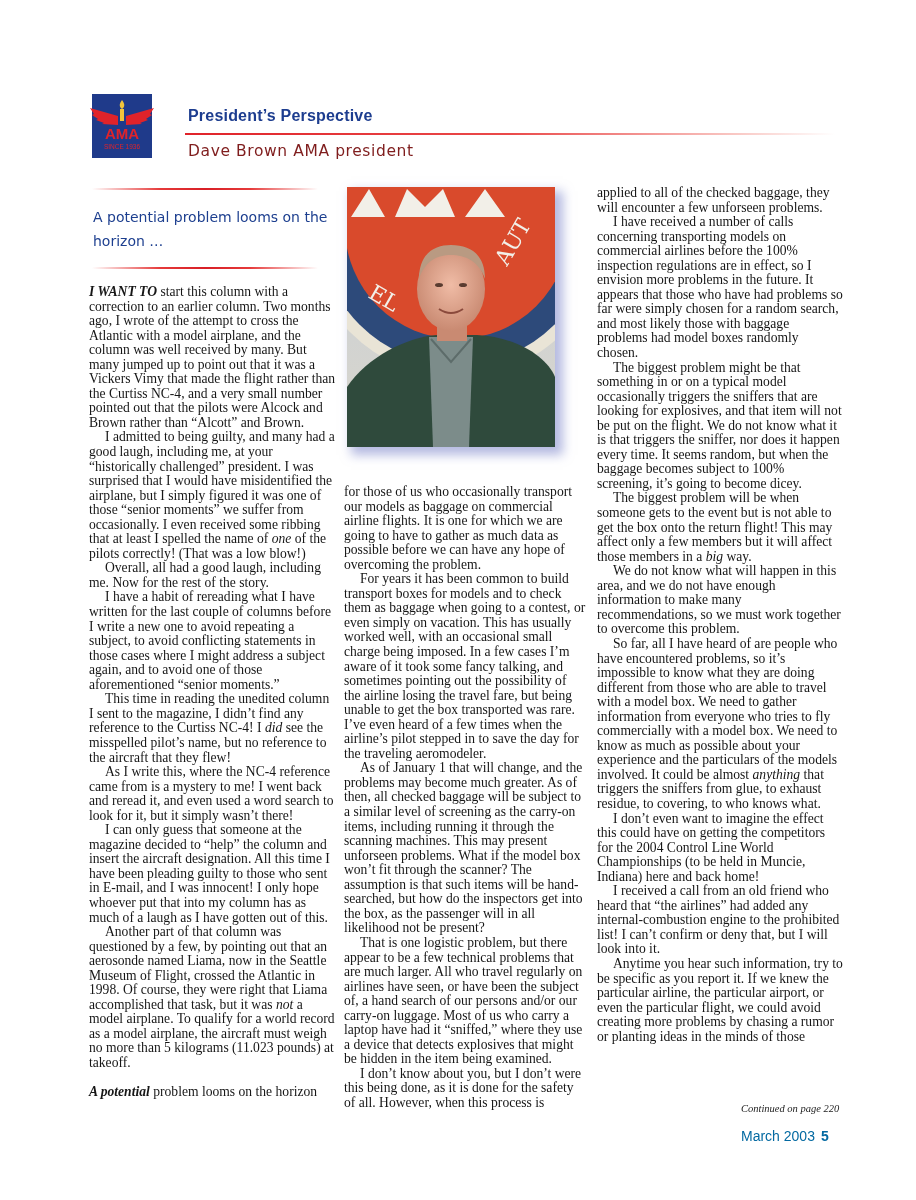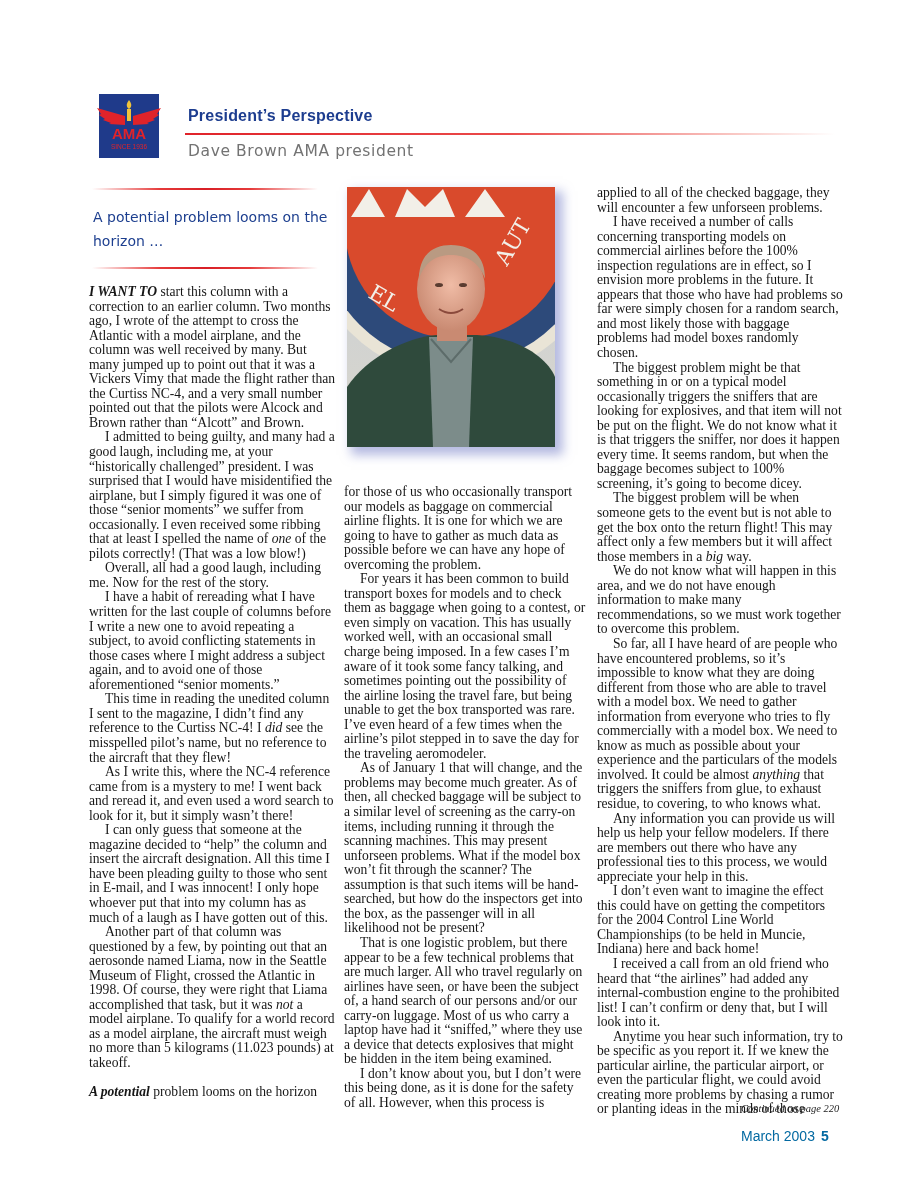--- a/index.html
+++ b/index.html
@@ -1,23 +1,23 @@
 <!DOCTYPE html>
 <html><head>
 <meta charset="utf-8">
 <style>
   html, body { margin: 0; padding: 0; background: #ffffff; }
   body { width: 916px; height: 1200px; position: relative; overflow: hidden; }
   .page { position: absolute; inset: 0; }
 
   
-  .logo { position: absolute; left: 97px; top: 94px; width: 64px; height: 84px; }
+  .logo { position: absolute; left: 90px; top: 94px; width: 64px; height: 84px; }
   .header-title { position: absolute; left: 188px; top: 107px; font-family: Liberation Sans, sans-serif; font-weight: bold; font-size: 16px; color: #1d3d8f; letter-spacing: 0.2px; white-space: nowrap; }
   .header-rule { position: absolute; left: 185px; top: 133px; width: 650px; height: 2px; background: linear-gradient(to right, #e0232a 0%, #ea4a4a 50%, rgba(240,120,110,0.4) 85%, rgba(255,255,255,0) 100%); }
-  .header-byline { position: absolute; left: 188px; top: 142px; font-family: "DejaVu Sans", sans-serif; font-size: 15.5px; color: #737373; letter-spacing: 0.6px; white-space: nowrap; }
+  .header-byline { position: absolute; left: 188px; top: 142px; font-family: "DejaVu Sans", sans-serif; font-size: 15.5px; color: #7f1d1d; letter-spacing: 0.6px; white-space: nowrap; }
 
   
   .sub-rule { position: absolute; left: 92px; width: 226px; height: 2px; background: linear-gradient(to right, rgba(240,150,150,0) 0%, #e63a3a 30%, #d81f26 50%, #e63a3a 70%, rgba(240,150,150,0) 100%); }
   .sub-rule.top { top: 188px; }
   .sub-rule.bottom { top: 267px; }
   .subheading { position: absolute; left: 93px; top: 205px; width: 240px; font-family: "DejaVu Sans", sans-serif; font-size: 14px; line-height: 24px; color: #1d3f8f; }
 
   
   .col { position: absolute; font-family: "Liberation Serif", serif; font-size: 13.6px; line-height: 14.55px; color: #161616; text-align: left; }
   .col p { margin: 0; text-indent: 16px; }
@@ -123,21 +123,20 @@
     <p>I don’t know about you, but I don’t were this being done, as it is done for the safety of all. However, when this process is</p>
   </div>
 
   <div class="col col3">
     <p class="noindent">applied to all of the checked baggage, they will encounter a few unforseen problems.</p>
     <p>I have received a number of calls concerning transporting models on commercial airlines before the 100% inspection regulations are in effect, so I envision more problems in the future. It appears that those who have had problems so far were simply chosen for a random search, and most likely those with baggage problems had model boxes randomly chosen.</p>
     <p>The biggest problem might be that something in or on a typical model occasionally triggers the sniffers that are looking for explosives, and that item will not be put on the flight. We do not know what it is that triggers the sniffer, nor does it happen every time. It seems random, but when the baggage becomes subject to 100% screening, it’s going to become dicey.</p>
     <p><span>The biggest problem will be when someone gets to the event but is not able to get the box onto the return flight! This may affect only a few members but it will affect those members in a </span><em>big</em><span> way.</span></p>
     <p>We do not know what will happen in this area, and we do not have enough information to make many recommendations, so we must work together to overcome this problem.</p>
     <p><span>So far, all I have heard of are people who have encountered problems, so it’s impossible to know what they are doing different from those who are able to travel with a model box. We need to gather information from everyone who tries to fly commercially with a model box. We need to know as much as possible about your experience and the particulars of the models involved. It could be almost </span><em>anything</em><span> that triggers the sniffers from glue, to exhaust residue, to covering, to who knows what.</span></p>
-    <p>Any information you can provide us will help us help your fellow modelers. If there are members out there who have any professional ties to this process, we would appreciate your help in this.</p>
     <p>I don’t even want to imagine the effect this could have on getting the competitors for the 2004 Control Line World Championships (to be held in Muncie, Indiana) here and back home!</p>
     <p>I received a call from an old friend who heard that “the airlines” had added any internal-combustion engine to the prohibited list! I can’t confirm or deny that, but I will look into it.</p>
     <p>Anytime you hear such information, try to be specific as you report it. If we knew the particular airline, the particular airport, or even the particular flight, we could avoid creating more problems by chasing a rumor or planting ideas in the minds of those</p>
   </div>
 
   <div class="continued">Continued on page 220</div>
 
   <div class="folio"><span>March 2003</span><span class="num">5</span></div>
 </div>
 

